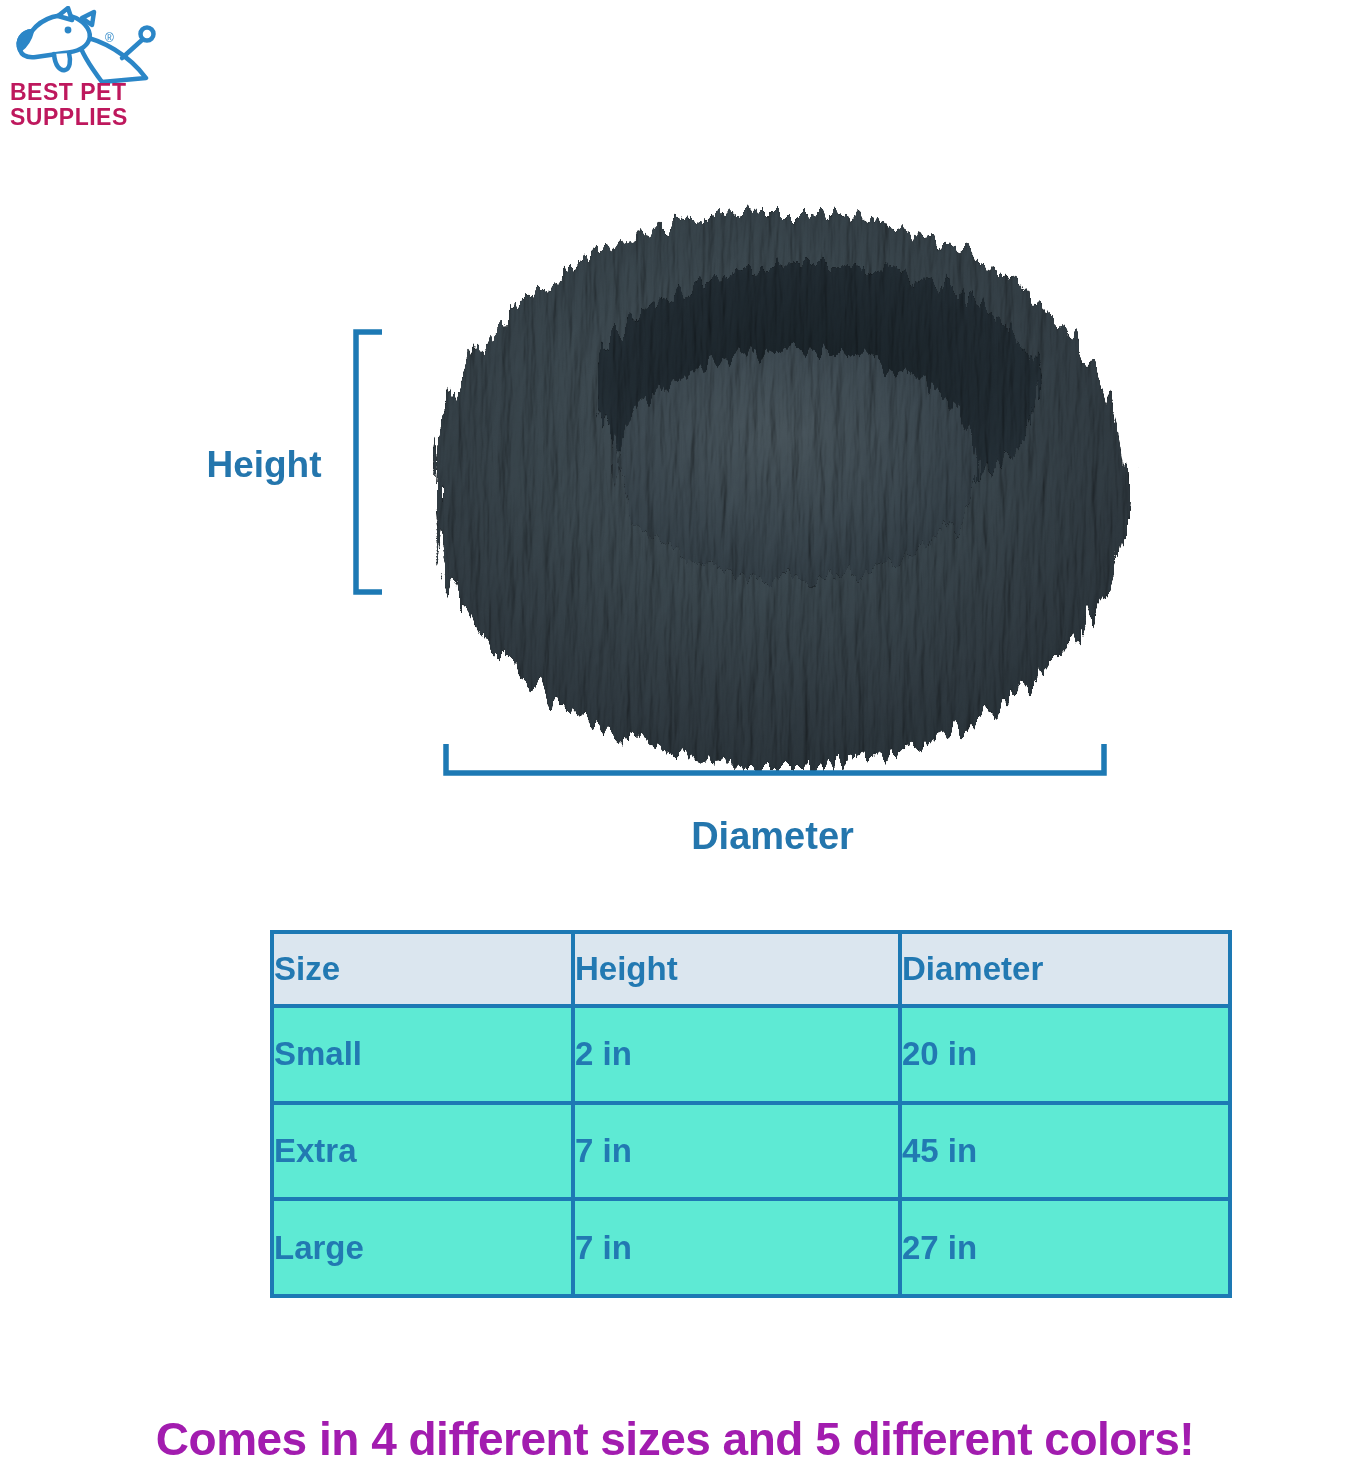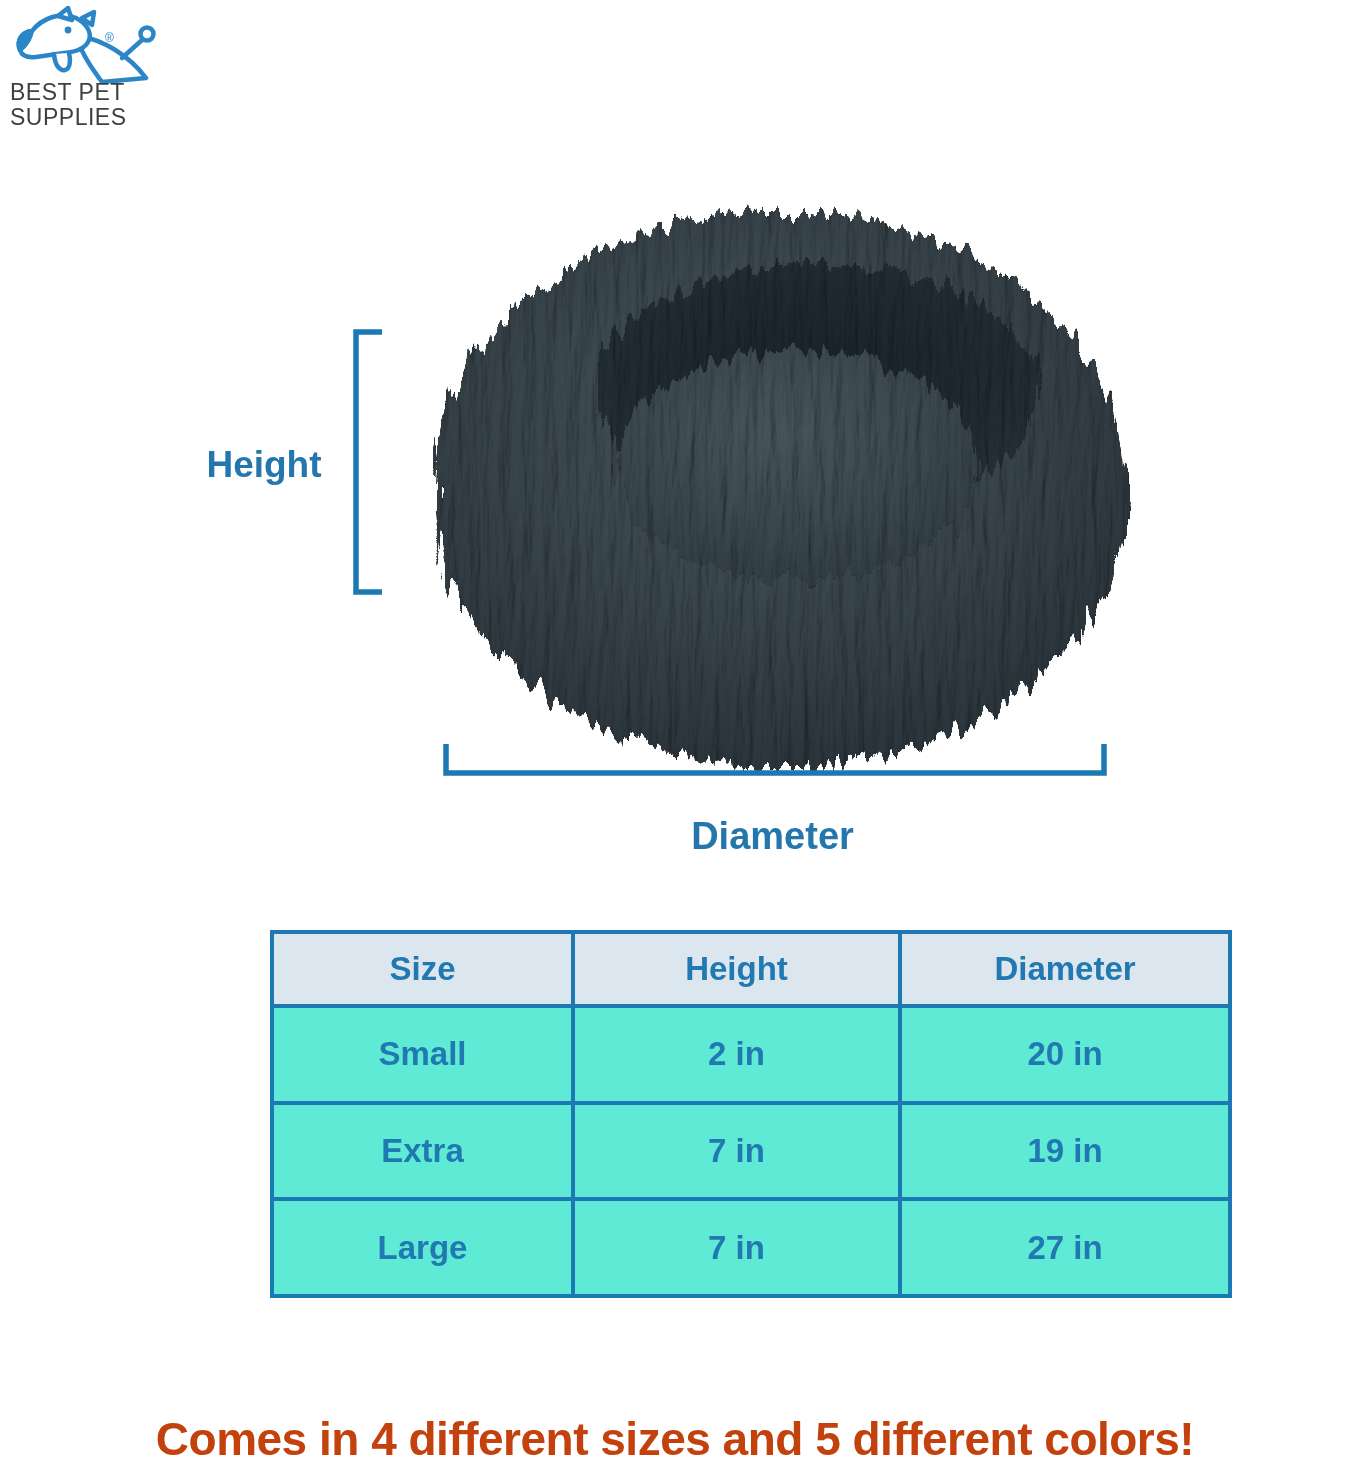--- a/index.html
+++ b/index.html
@@ -8,22 +8,22 @@
     width:1350px;height:1475px;
     background:#ffffff;
     font-family:"Liberation Sans", sans-serif;
     overflow:hidden;
   }
   
   .logo{position:absolute;left:10px;top:6px;width:160px;}
   .logo-art{display:block;width:150px;height:78px;}
   .logo-text{
     margin-top:-4px;
-    color:#404040;
-    font-weight:normal;
+    color:#be185d;
+    font-weight:bold;
     font-size:23px;
     line-height:1.1;
     letter-spacing:0.5px;
   }
   
   .bed-svg{position:absolute;left:418px;top:160px;width:730px;height:615px;}
   .bracket{position:absolute;}
   .bracket-height{left:351px;top:329px;width:34px;height:266px;}
   .bracket-diameter{left:443px;top:741px;width:664px;height:36px;}
   .dim-label{
@@ -36,37 +36,37 @@
   .label-diameter{left:650px;top:815px;width:245px;font-size:38px;}
   
   .size-table{
     position:absolute;left:270px;top:930px;
     width:946px;height:368px;
     border-collapse:collapse;
     table-layout:fixed;
   }
   .size-table th,.size-table td{
     border:4px solid #1d79b4;
-    text-align:center;
+    text-align:left;
     vertical-align:middle;
     color:#2279b2;
     font-weight:bold;
     font-size:33px;
     padding:0;
   }
   .size-table th{background:#dbe6ef;height:70px;}
   .size-table td{background:#5eead4;height:70px;}
   .col-size{width:297px;}
   .col-height{width:323px;}
   .col-diameter{width:326px;}
   
   .tagline{
     position:absolute;left:0;top:1412px;width:1350px;
     text-align:center;
-    color:#c2410c;
+    color:#a21caf;
     font-weight:bold;
     font-size:46px;
     letter-spacing:-0.5px;
   }
 </style>
 </head>
 <body>
 
 <div class="page">
 
@@ -157,21 +157,21 @@
     </thead>
     <tbody>
       <tr>
         <td>Small</td>
         <td>2 in</td>
         <td>20 in</td>
       </tr>
       <tr>
         <td>Extra</td>
         <td>7 in</td>
-        <td>19 in</td>
+        <td>45 in</td>
       </tr>
       <tr>
         <td>Large</td>
         <td>7 in</td>
         <td>27 in</td>
       </tr>
     </tbody>
   </table>
 
   <div class="tagline">Comes in 4 different sizes and 5 different colors!</div>

